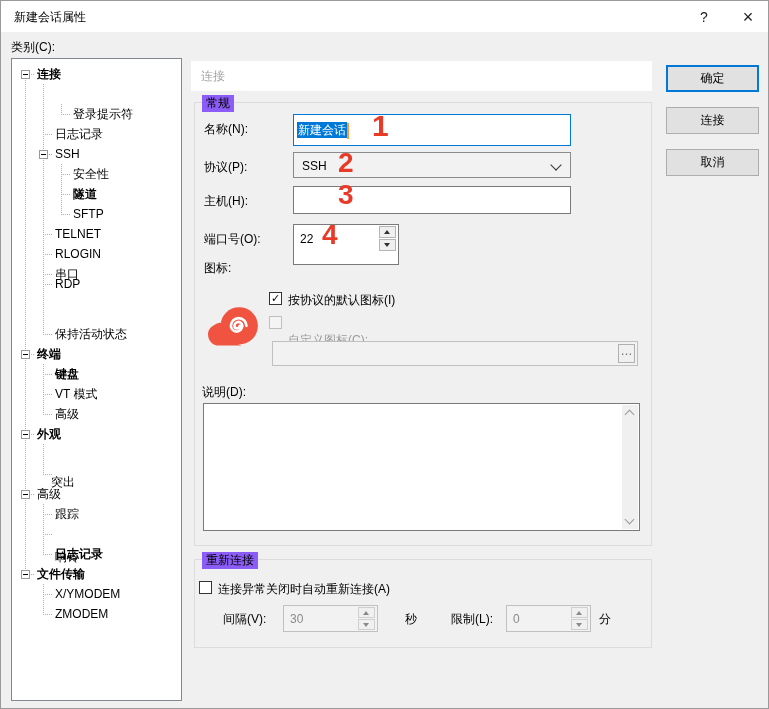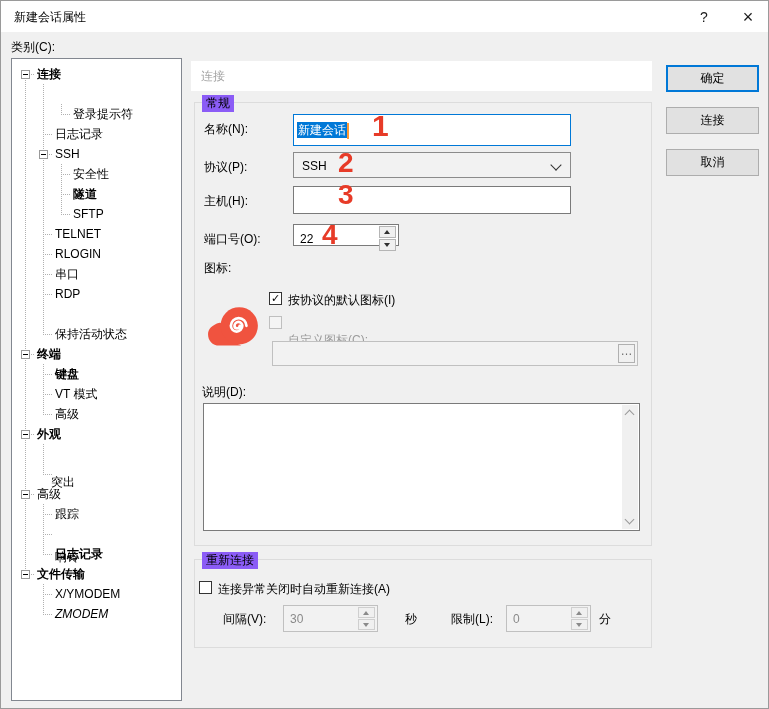--- a/index.html
+++ b/index.html
@@ -113,21 +113,21 @@
       <span class="tree-label" style="left: 41px;">TELNET</span>
     </div>
     <div class="tree-row" style="top: 185px;">
       <div class="tree-hline" style="left: 31px; top: 10px; width: 9px;"></div>
       <span class="tree-label" style="left: 41px;">RLOGIN</span>
     </div>
     <div class="tree-row" style="top: 205px;">
       <div class="tree-hline" style="left: 31px; top: 10px; width: 9px;"></div>
       <span class="tree-label" style="left: 41px;">串口</span>
     </div>
-    <div class="tree-row" style="top: 225px; padding-left: 28px;">
+    <div class="tree-row" style="top: 215px; padding-left: 28px;">
       <div class="tree-hline" style="left: 31px; top: 10px; width: 9px;"></div>
       <span class="tree-label" style="left: 41px;">RDP</span>
     </div>
     <div class="tree-row" style="top: 265px;">
       <div class="tree-hline" style="left: 31px; top: 10px; width: 9px;"></div>
       <span class="tree-label" style="left: 41px;">保持活动状态</span>
     </div>
     <div class="tree-row" style="top: 285px;">
       <div class="tree-hline" style="left: 13px; top: 10px; width: 9px;"></div>
       <div class="expander" style="left: 9px; top: 6px;"></div>
@@ -173,21 +173,21 @@
     </div>
     <div class="tree-row" style="top: 505px;">
       <div class="tree-hline" style="left: 13px; top: 10px; width: 9px;"></div>
       <div class="expander" style="left: 9px; top: 6px;"></div>
       <span class="tree-label bold" style="left: 23px;">文件传输</span>
     </div>
     <div class="tree-row" style="top: 525px;">
       <div class="tree-hline" style="left: 31px; top: 10px; width: 9px;"></div>
       <span class="tree-label" style="left: 41px;">X/YMODEM</span>
     </div>
-    <div class="tree-row" style="top: 545px; font-style: italic;">
+    <div class="tree-row" style="top: 545px;">
       <div class="tree-hline" style="left: 31px; top: 10px; width: 9px;"></div>
       <span class="tree-label" style="left: 41px;">ZMODEM</span>
     </div>
   </div>
 
 <div class="abs header-bar">
   <span class="header-title">连接</span>
 </div>
 
 <div class="abs groupbox" style="left:193px;top:101px;width:458px;height:444px;">
@@ -204,21 +204,21 @@
 <span class="abs field-label" style="left:203px;top:158px;">协议(P):</span>
 <div class="abs combo" style="left:292px;top:151px;width:278px;height:26px;">
   <span style="position:absolute;left:8px;top:6px;">SSH</span>
   <span class="chev" style="right:10px;top:8px;"></span>
 </div>
 
 <span class="abs field-label" style="left:203px;top:192px;">主机(H):</span>
 <div class="abs txt-input" style="left:292px;top:185px;width:278px;height:28px;"></div>
 
 <span class="abs field-label" style="left:203px;top:230px;">端口号(O):</span>
-<div class="abs txt-input" style="left:292px;top:223px;width:106px;height:22px;">
+<div class="abs txt-input" style="left:292px;top:223px;width:106px;height:41px;">
   <span style="position:absolute;left:6px;top:7px;">22</span>
   <div class="spin" style="right:2px;top:1px;height:26px;">
     <div class="spin-btn" style="top:0;">
         <span class="tri tri-up"></span>
       </div>
     <div class="spin-btn" style="top:13px;">
         <span class="tri tri-dn"></span>
       </div>
   </div>
 </div>

